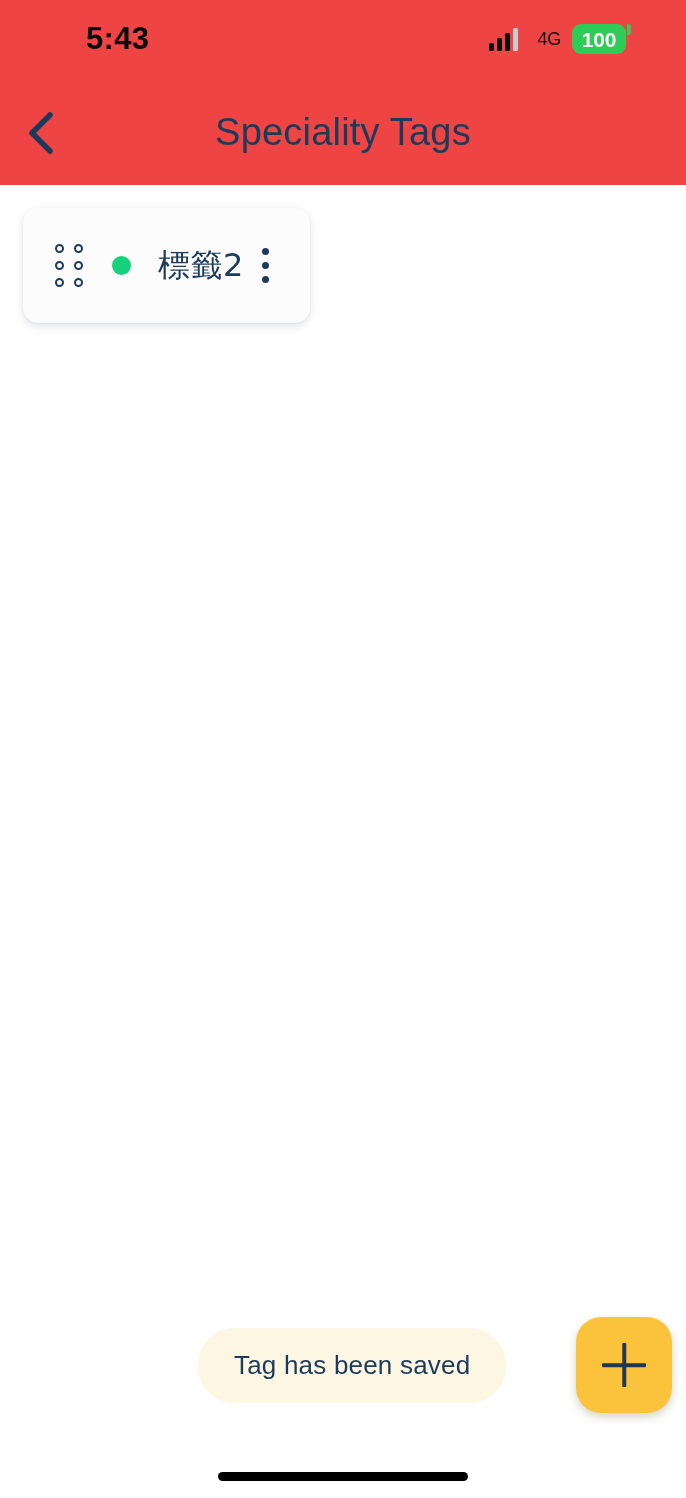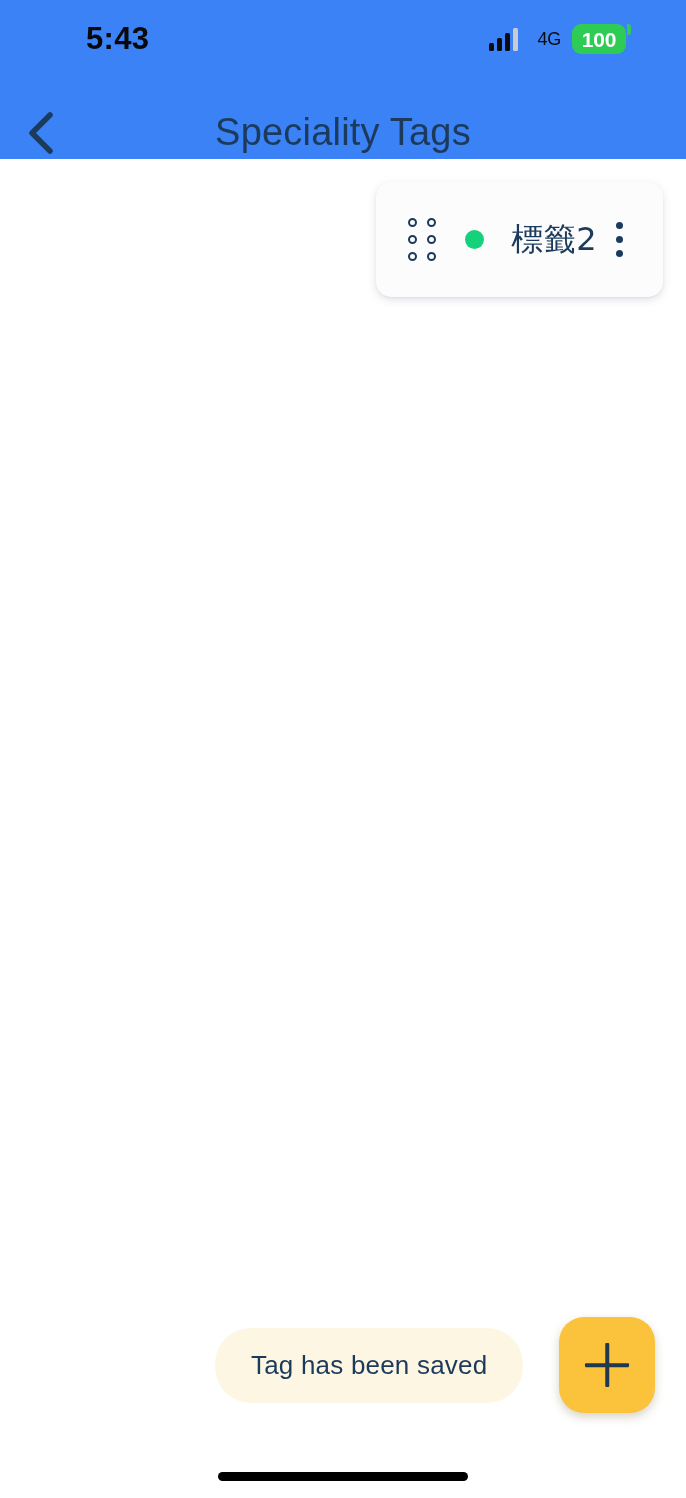--- a/index.html
+++ b/index.html
@@ -20,22 +20,22 @@
     position: relative;
     width: 686px;
     height: 1498px;
     background: #ffffff;
     display: flex;
     flex-direction: column;
   }
 
   
   .header-band {
-    background: #3b82f6;
-    height: 159px;
+    background: #ef4444;
+    height: 185px;
     flex: 0 0 auto;
     position: relative;
   }
 
   .status-bar {
     height: 78px;
     display: flex;
     align-items: center;
     justify-content: space-between;
     padding: 0 55px 0 0;
@@ -147,21 +147,21 @@
   
   .content {
     flex: 1 1 auto;
     position: relative;
     background: #ffffff;
     padding-top: 23px;
   }
 
   .tag-list {
     display: flex;
-    flex-direction: column;
+    flex-direction: row;
     gap: 41px;
     align-items: flex-end;
   }
 
   .tag-card {
     margin: 0 23px;
     height: 115px;
     background: #fcfcfd;
     border-radius: 15px;
     box-shadow: 0 3px 9px rgba(120, 128, 145, 0.22),
@@ -228,21 +228,21 @@
   }
 
   
   .bottom-row {
     position: absolute;
     left: 0;
     right: 0;
     bottom: 85px;
     display: flex;
     align-items: center;
-    padding: 0 31px;
+    padding: 0 14px;
   }
 
   .toast {
     background: #fdf6e2;
     border-radius: 36px;
     padding: 22px 36px;
     font-size: 26px;
     color: #1b3a5c;
     letter-spacing: 0.2px;
     margin-left: 184px;

